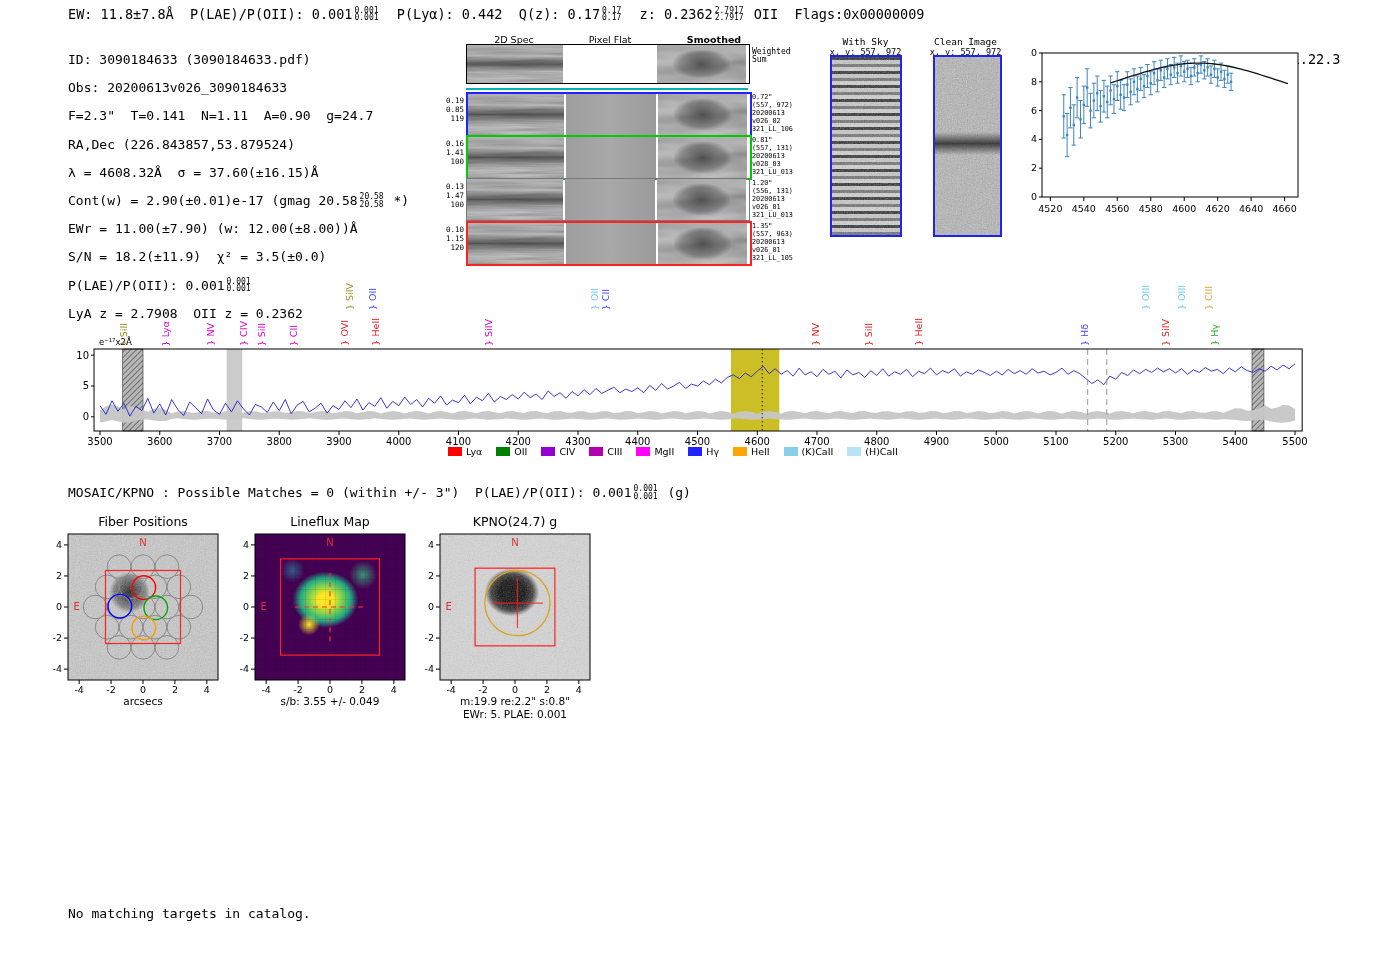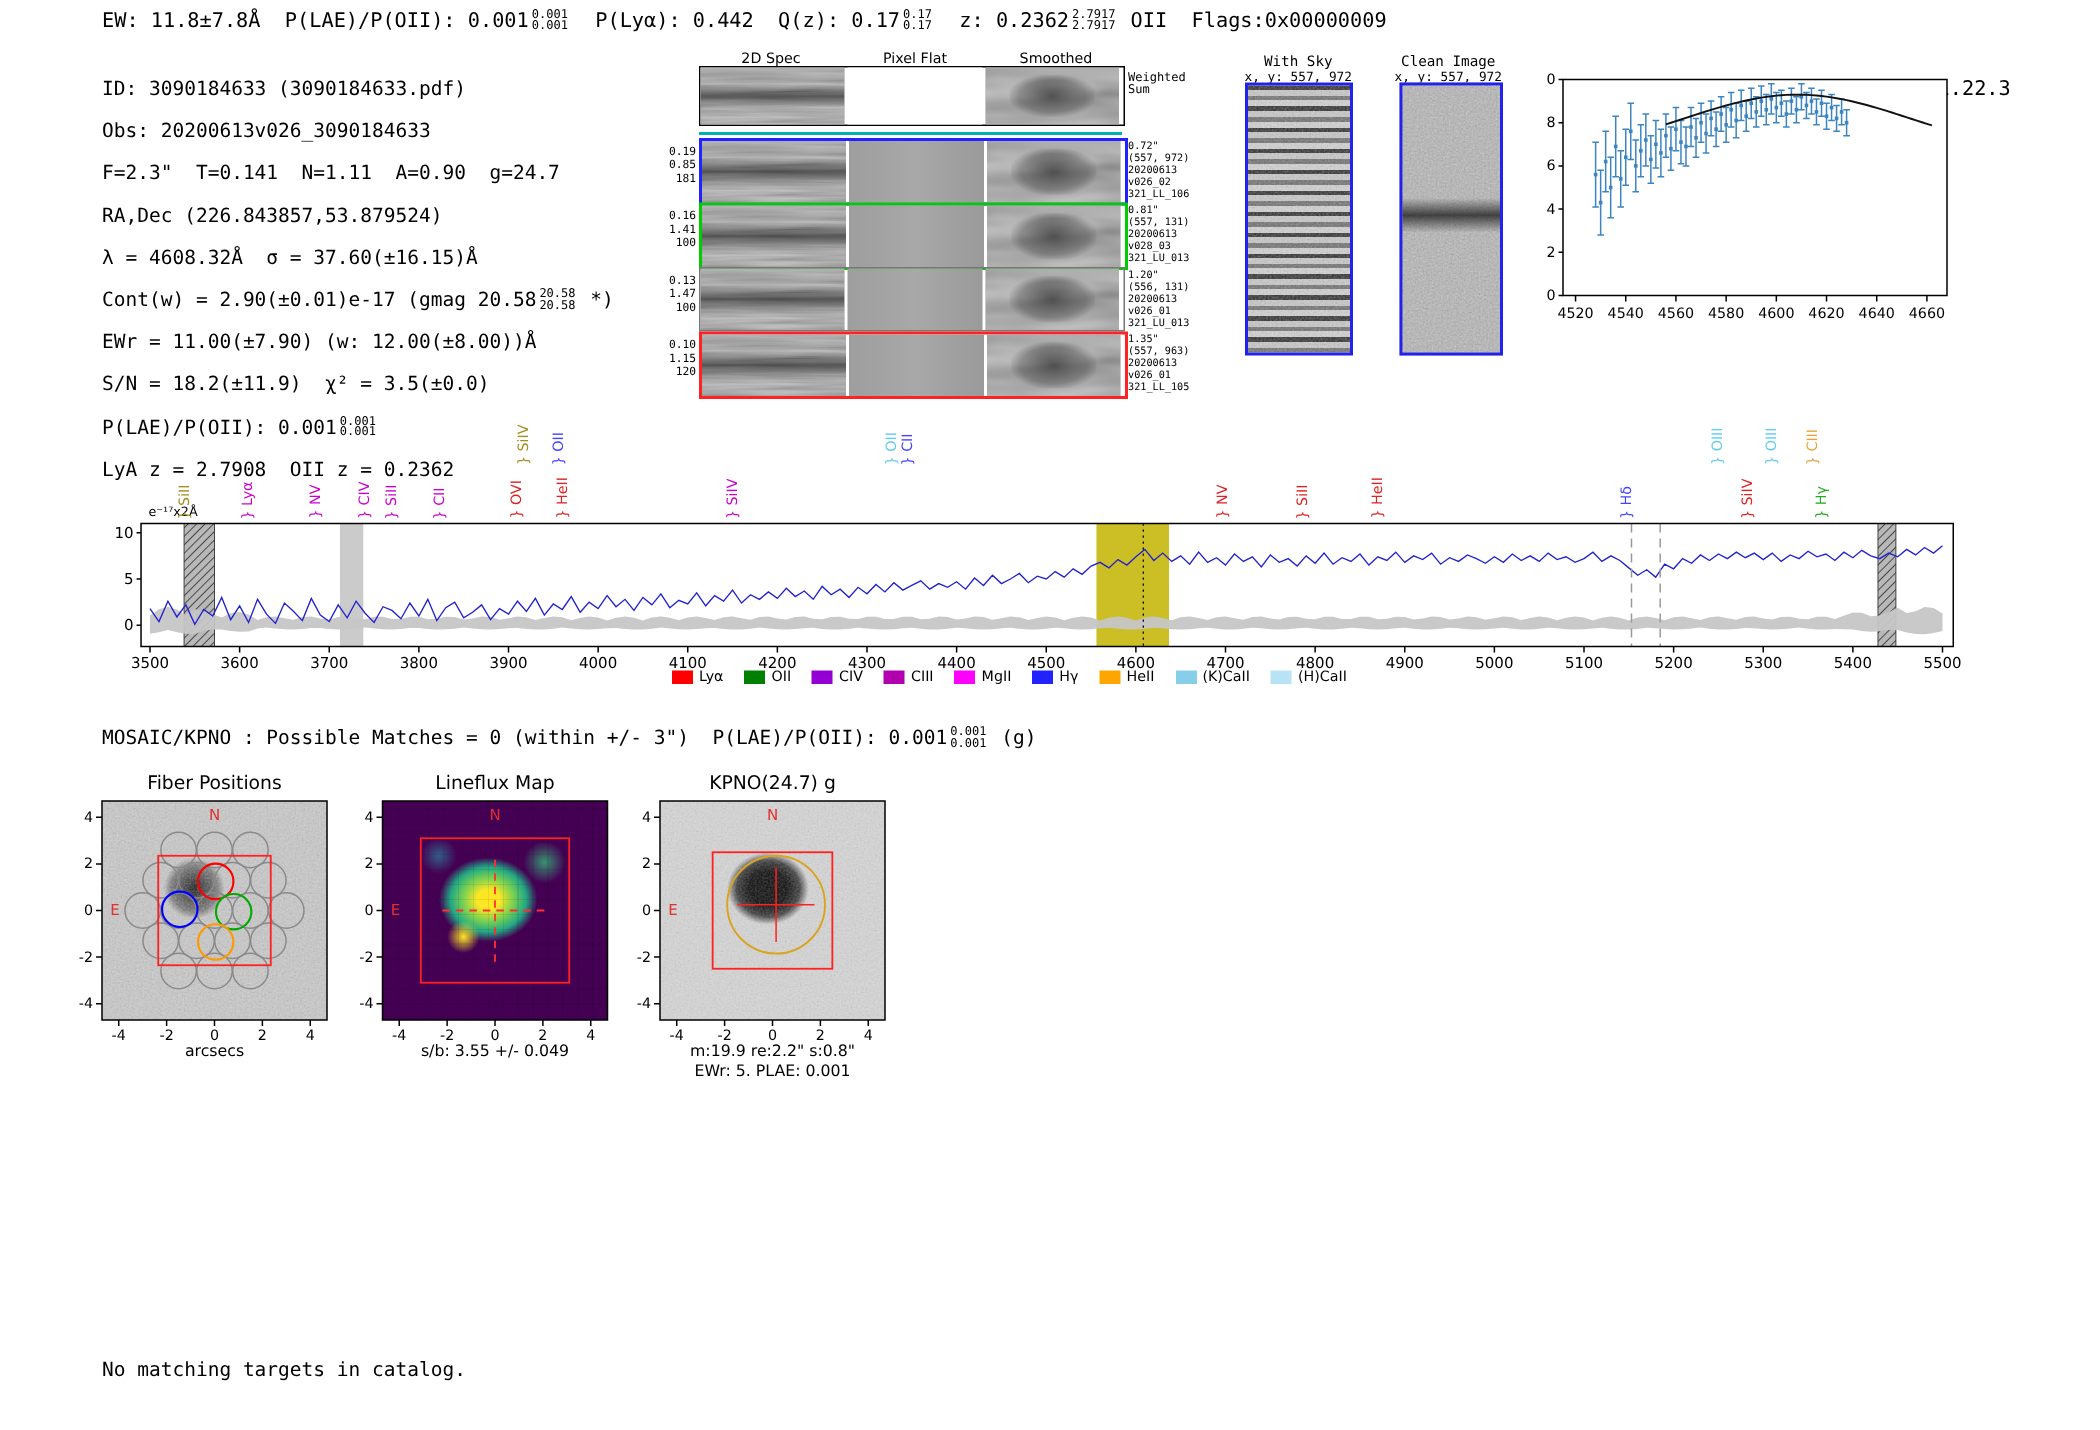--- a/index.html
+++ b/index.html
@@ -104,21 +104,21 @@
       <div class="iline"><span>Cont(w) = 2.90(±0.01)e-17 (gmag 20.58</span><span class="frac"><span>20.58</span><span>20.58</span></span><span> *)</span></div>
       <div class="iline"><span>EWr = 11.00(±7.90) (w: 12.00(±8.00))Å</span></div>
       <div class="iline"><span>S/N = 18.2(±11.9)  χ² = 3.5(±0.0)</span></div>
       <div class="iline"><span>P(LAE)/P(OII): 0.001</span><span class="frac"><span>0.001</span><span>0.001</span></span></div>
       <div class="iline"><span>LyA z = 2.7908  OII z = 0.2362</span></div>
     </div>
 
   <div id="spec2d" class="abs">
       <div class="s2h sans" style="left: 24px;">2D Spec</div>
       <div class="s2h sans" style="left: 120px;">Pixel Flat</div>
-      <div class="s2h sans" style="left: 214px;">Smoothed</div>
+      <div class="s2h sans" style="left: 224px; font-weight: bold;">Smoothed</div>
       <div class="s2row sum" style="top: 14px;">
         <div class="strip" style="left: 0px; width: 96px;">
           <svg class="tex" width="100%" height="100%">
             <rect width="100%" height="100%" filter="url(#fStreak)"></rect>
           </svg>
           <div class="band"></div>
         </div>
         <div class="strip blank" style="left: 98px; width: 90px;"></div>
         <div class="strip" style="left: 190px; width: 89px;">
           <svg class="tex" width="100%" height="100%">
@@ -140,21 +140,21 @@
         <div class="strip" style="left: 190px; width: 89px;">
           <svg class="tex" width="100%" height="100%">
             <rect width="100%" height="100%" filter="url(#fSmooth)"></rect>
           </svg>
           <div class="blob"></div>
         </div>
       </div>
       <div class="s2nums" style="top: 66px;">
         <div>0.19</div>
         <div>0.85</div>
-        <div>181</div>
+        <div>119</div>
       </div>
       <div class="s2right" style="top: 63px;"><div>0.72"</div><div>(557, 972)</div><div>20200613</div><div>v026_02</div><div>321_LL_106</div></div>
       <div class="s2row" style="top: 105px; border: 2px solid rgb(0, 204, 0);">
         <div class="strip" style="left: 0px; width: 96px;">
           <svg class="tex" width="100%" height="100%">
             <rect width="100%" height="100%" filter="url(#fStreak)"></rect>
           </svg>
           <div class="band"></div>
         </div>
         <div class="strip flat" style="left: 98px; width: 90px;"></div>

